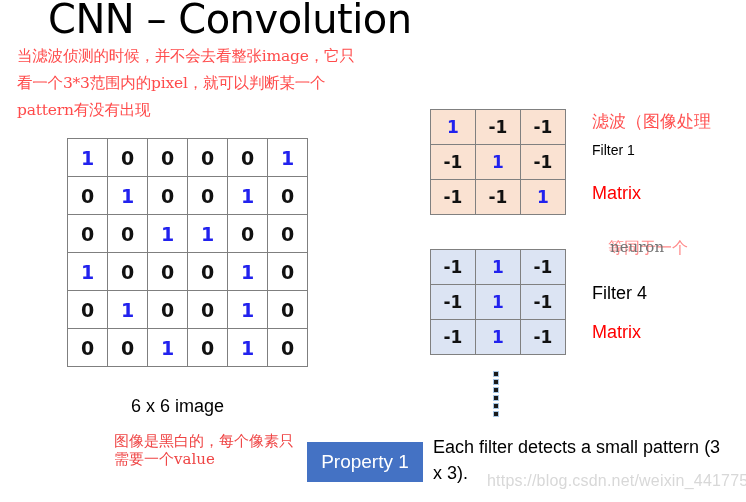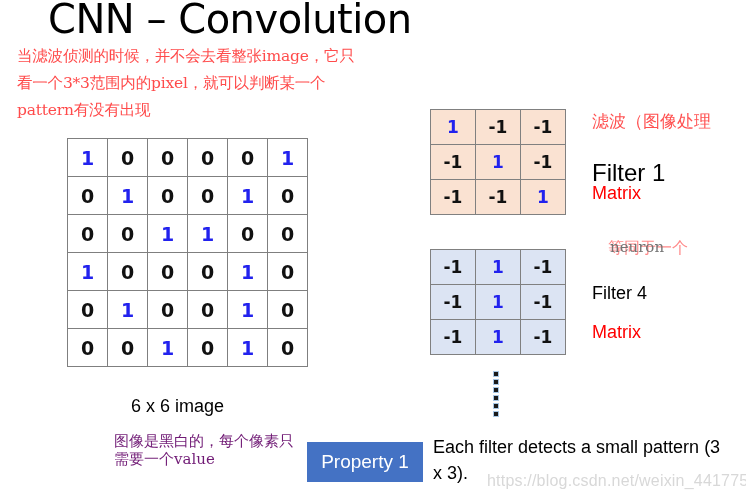--- a/index.html
+++ b/index.html
@@ -82,21 +82,21 @@
   }
 
   #annotation-bottom-left {
     position: absolute;
     left: 114px;
     top: 432px;
     width: 190px;
     font-family: "DejaVu Serif", serif;
     font-size: 15px;
     line-height: 18px;
-    color: #701a75;
+    color: #ef4444;
     white-space: pre-wrap;
   }
 
   
   #params-heading {
     position: absolute;
     left: 432px;
     top: 22px;
     width: 300px;
     font-size: 17.5px;
@@ -131,21 +131,21 @@
     white-space: nowrap;
   }
   #label-lvbo {
     left: 592px; top: 110px;
     font-family: "DejaVu Serif", serif;
     font-size: 17px;
     color: #FF5050;
   }
   #label-filter1 {
     left: 592px; top: 142px;
-    font-size: 24px; color: #000000; margin-top: 17px;
+    font-size: 14px; color: #000000;
   }
   #label-matrix1 {
     left: 592px; top: 183px;
     font-size: 18px; color: #FF0000;
   }
   #label-equiv {
     left: 608px; top: 218px;
     font-family: "DejaVu Serif", serif;
     font-size: 16px;
     color: #FF8A8A;

